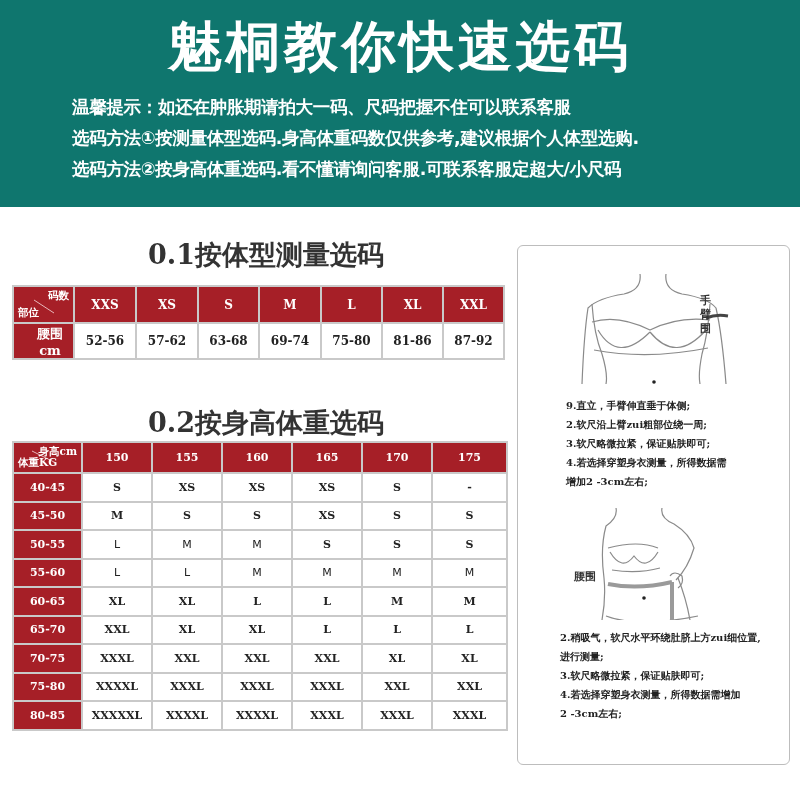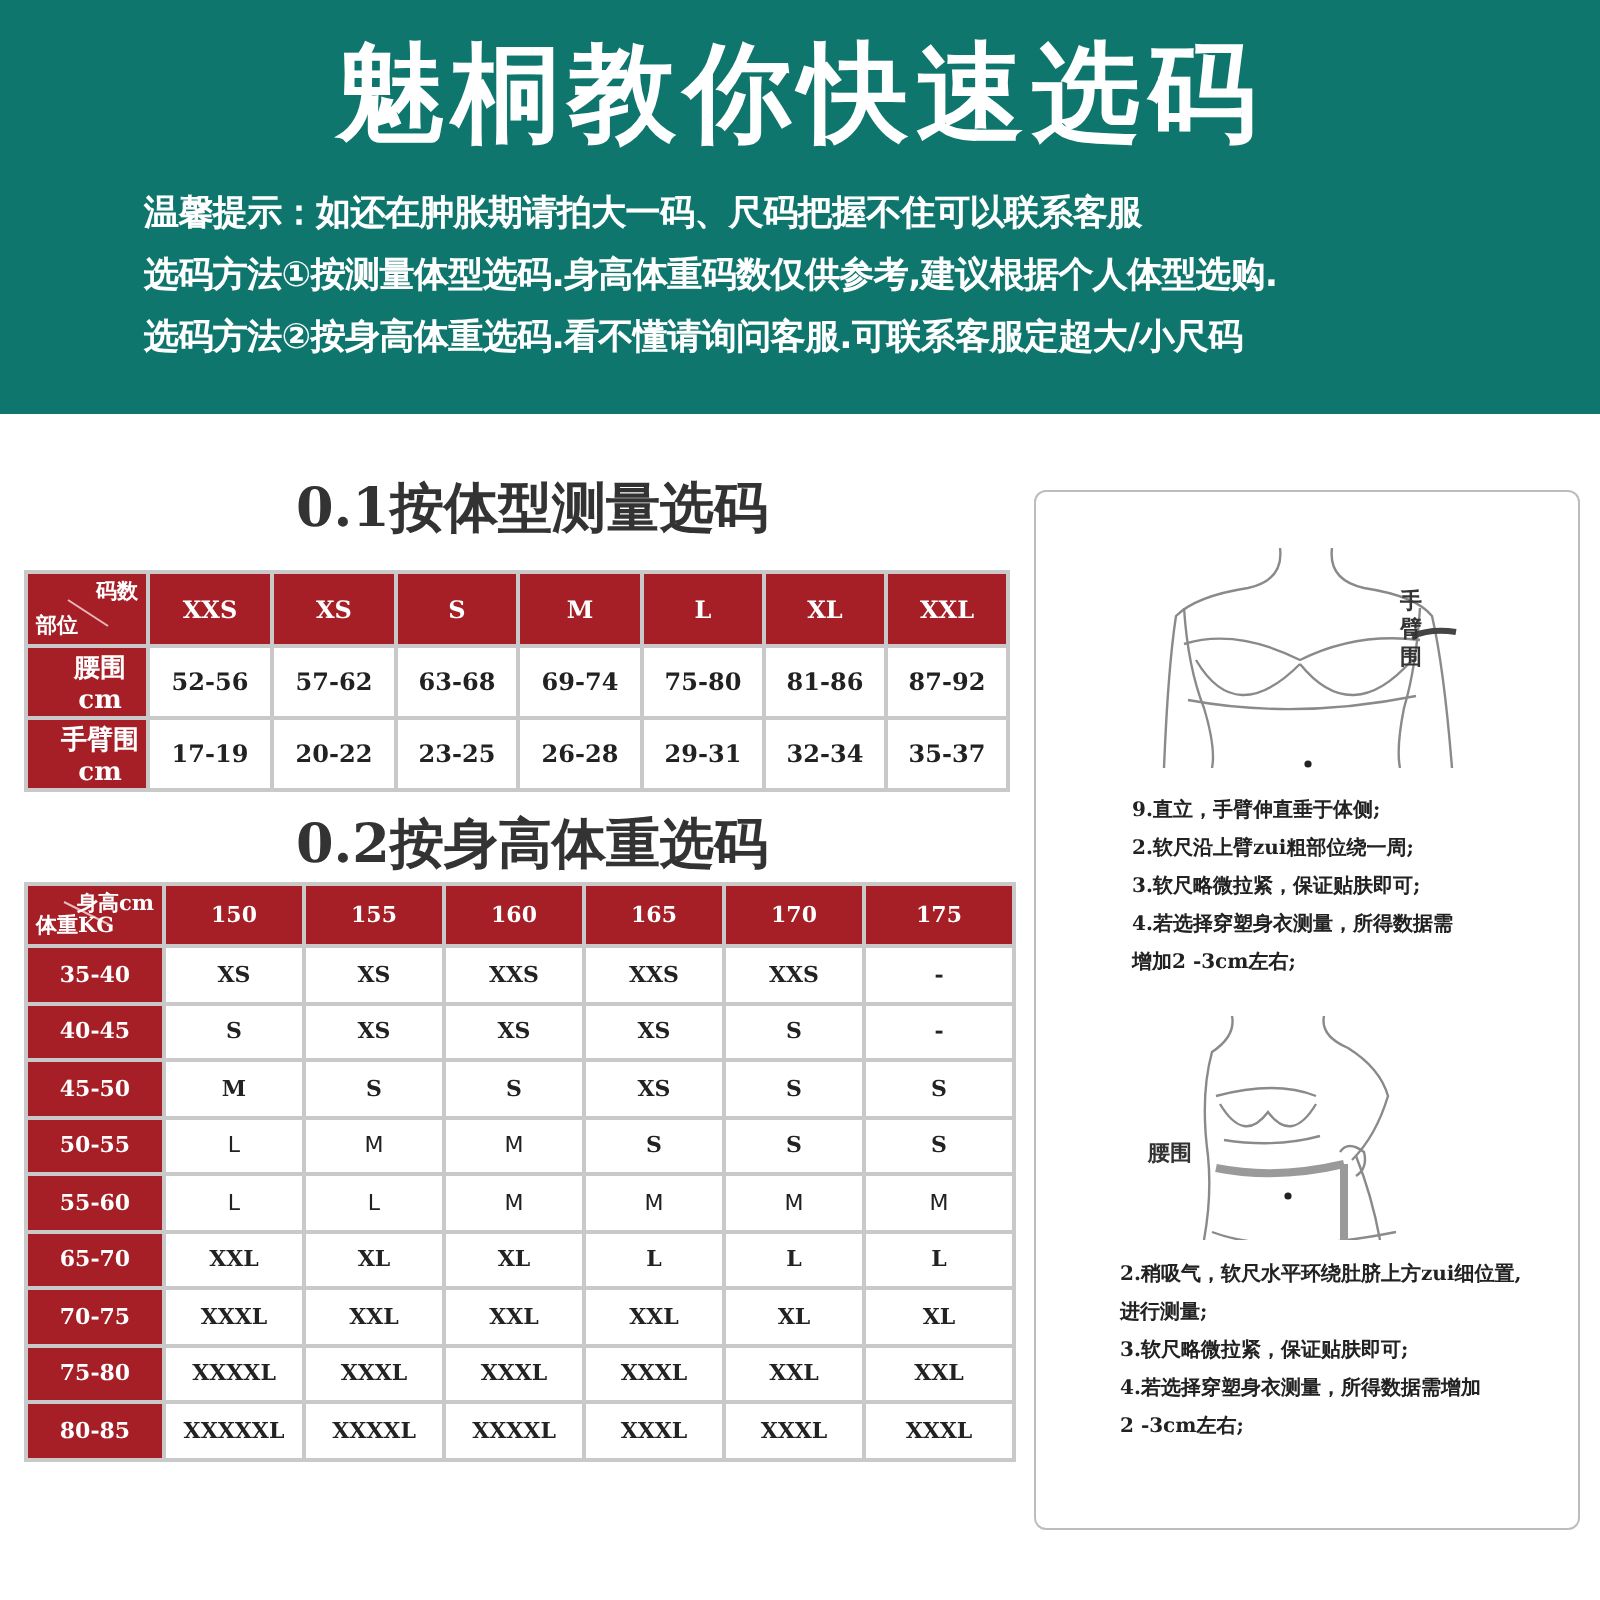--- a/index.html
+++ b/index.html
@@ -81,30 +81,20 @@
   <tr>
     <td class="red rowlabel">腰围cm</td>
     <td>52-56</td>
     <td>57-62</td>
     <td>63-68</td>
     <td>69-74</td>
     <td>75-80</td>
     <td>81-86</td>
     <td>87-92</td>
   </tr>
-  <tr>
-    <td class="red rowlabel">手臂围cm</td>
-    <td>17-19</td>
-    <td>20-22</td>
-    <td>23-25</td>
-    <td>26-28</td>
-    <td>29-31</td>
-    <td>32-34</td>
-    <td>35-37</td>
-  </tr>
 </tbody>
   </table>
 
 <div class="section-title" style="left:148px; top:405px;">0.2按身高体重选码</div>
 
 <table class="grid" id="t2">
   <colgroup>
     <col style="width:69px">
       <col style="width:70px">
       <col style="width:70px">
@@ -125,29 +115,20 @@
     <td class="red">150</td>
     <td class="red">155</td>
     <td class="red">160</td>
     <td class="red">165</td>
     <td class="red">170</td>
     <td class="red">175</td>
   </tr>
   </tbody>
     <tbody id="t2-body">
       <tr>
-        <td class="red">35-40</td>
-        <td>XS</td>
-        <td>XS</td>
-        <td>XXS</td>
-        <td>XXS</td>
-        <td>XXS</td>
-        <td>-</td>
-      </tr>
-      <tr>
         <td class="red">40-45</td>
         <td>S</td>
         <td>XS</td>
         <td>XS</td>
         <td>XS</td>
         <td>S</td>
         <td>-</td>
       </tr>
       <tr>
         <td class="red">45-50</td>
@@ -168,20 +149,29 @@
         <td>S</td>
       </tr>
       <tr>
         <td class="red">55-60</td>
         <td class="val-sans">L</td>
         <td class="val-sans">L</td>
         <td class="val-sans">M</td>
         <td class="val-sans">M</td>
         <td class="val-sans">M</td>
         <td class="val-sans">M</td>
+      </tr>
+      <tr>
+        <td class="red">60-65</td>
+        <td>XL</td>
+        <td>XL</td>
+        <td>L</td>
+        <td>L</td>
+        <td>M</td>
+        <td>M</td>
       </tr>
       <tr>
         <td class="red">65-70</td>
         <td>XXL</td>
         <td>XL</td>
         <td>XL</td>
         <td>L</td>
         <td>L</td>
         <td>L</td>
       </tr>

